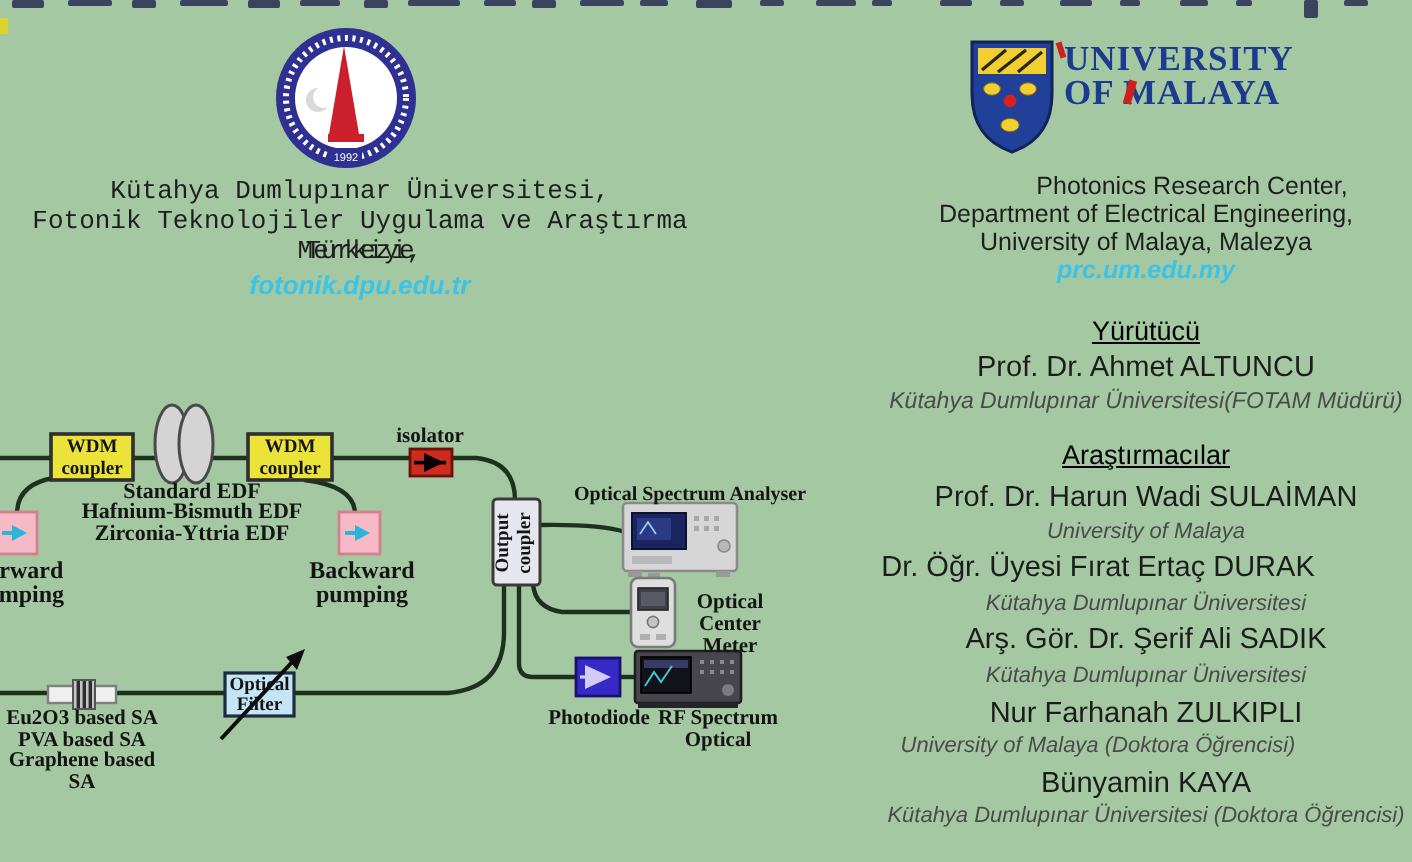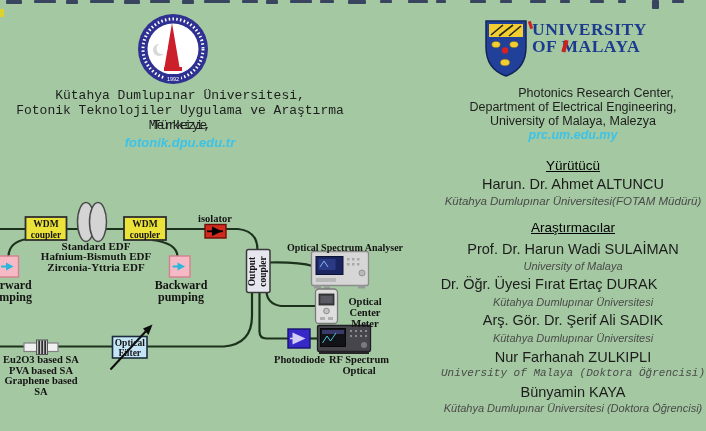--- a/index.html
+++ b/index.html
@@ -87,36 +87,36 @@
   </div>
   <div class="abs" style="left:529px;top:21px;width:3px;height:8px;background:#cf2020;transform:rotate(-18deg);"></div>
   <div class="abs" style="left:563px;top:40px;width:3.5px;height:12px;background:#cf2020;transform:rotate(16deg);"></div>
 
   <div class="abs ctext hdr-line-sm" style="left:463px;top:86px;width:266px;">Photonics Research Center,</div>
   <div class="abs ctext hdr-line-sm" style="left:440px;top:100px;width:266px;">Department of Electrical Engineering,</div>
   <div class="abs ctext hdr-line-sm" style="left:440px;top:114px;width:266px;">University of Malaya, Malezya</div>
   <div class="abs ctext link" style="left:440px;top:128px;width:266px;font-size:12.5px;">prc.um.edu.my</div>
 
   <div class="abs ctext sec-head" style="left:440px;top:158px;width:266px;">Yürütücü</div>
-  <div class="abs ctext pname" style="left:440px;top:176px;width:266px;">Harun. Dr. Ahmet ALTUNCU</div>
+  <div class="abs ctext pname" style="left:440px;top:176px;width:266px;">Prof. Dr. Ahmet ALTUNCU</div>
   <div class="abs ctext paffil" style="left:430px;top:195px;width:286px;font-size:11.5px;">Kütahya Dumlupınar Üniversitesi(FOTAM Müdürü)</div>
 
   <div class="abs ctext sec-head" style="left:440px;top:220px;width:266px;">Araştırmacılar</div>
 
   <div class="abs ctext pname" style="left:440px;top:241px;width:266px;">Prof. Dr. Harun Wadi SULAİMAN</div>
   <div class="abs ctext paffil" style="left:440px;top:260px;width:266px;">University of Malaya</div>
 
   <div class="abs ctext pname" style="left:416px;top:276px;width:266px;">Dr. Öğr. Üyesi Fırat Ertaç DURAK</div>
   <div class="abs ctext paffil" style="left:440px;top:296px;width:266px;">Kütahya Dumlupınar Üniversitesi</div>
 
   <div class="abs ctext pname" style="left:440px;top:312px;width:266px;">Arş. Gör. Dr. Şerif Ali SADIK</div>
   <div class="abs ctext paffil" style="left:440px;top:332px;width:266px;">Kütahya Dumlupınar Üniversitesi</div>
 
   <div class="abs ctext pname" style="left:440px;top:349px;width:266px;">Nur Farhanah ZULKIPLI</div>
-  <div class="abs ctext paffil" style="left:440px;top:367px;width:266px;font-family:Liberation Mono, monospace;">University of Malaya (Doktora Öğrencisi)</div>
+  <div class="abs ctext paffil" style="left:416px;top:367px;width:266px;">University of Malaya (Doktora Öğrencisi)</div>
 
   <div class="abs ctext pname" style="left:440px;top:384px;width:266px;">Bünyamin KAYA</div>
   <div class="abs ctext paffil" style="left:440px;top:402px;width:266px;">Kütahya Dumlupınar Üniversitesi (Doktora Öğrencisi)</div>
 
   <svg class="abs" style="left:0;top:0;" width="706" height="431" viewBox="0 0 706 431">
 
     <g stroke="#1c321c" stroke-width="2.2" fill="none">
       <path d="M 0 229 H 238 Q 257.5 231 257.5 250 V 255"></path>
       <path d="M 252 292 V 316 Q 252 344 224 346.5 H 0"></path>
       <path d="M 259.5 292 V 331.5 Q 259.5 338.5 266.5 338.5 H 289"></path>

